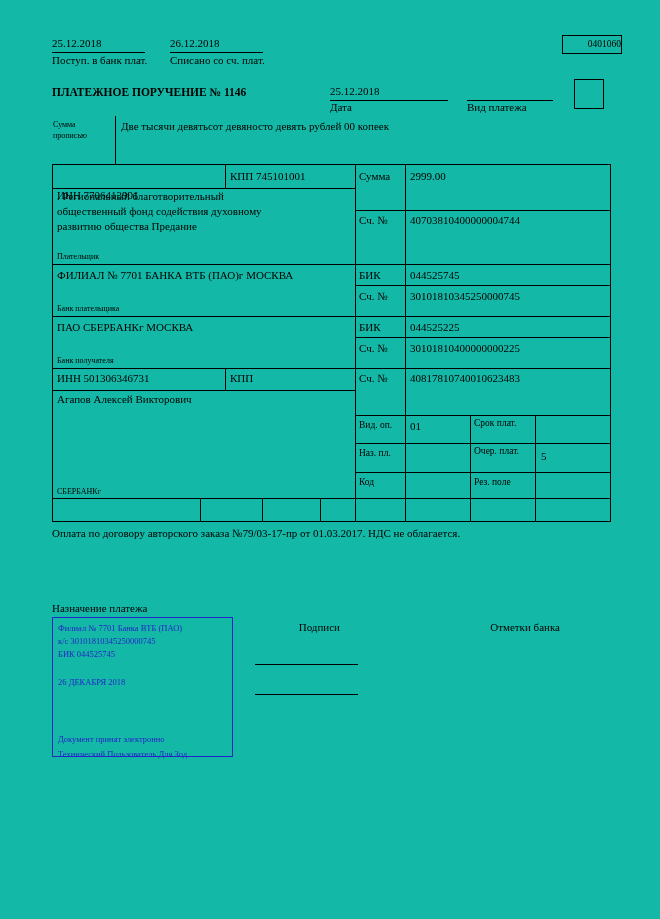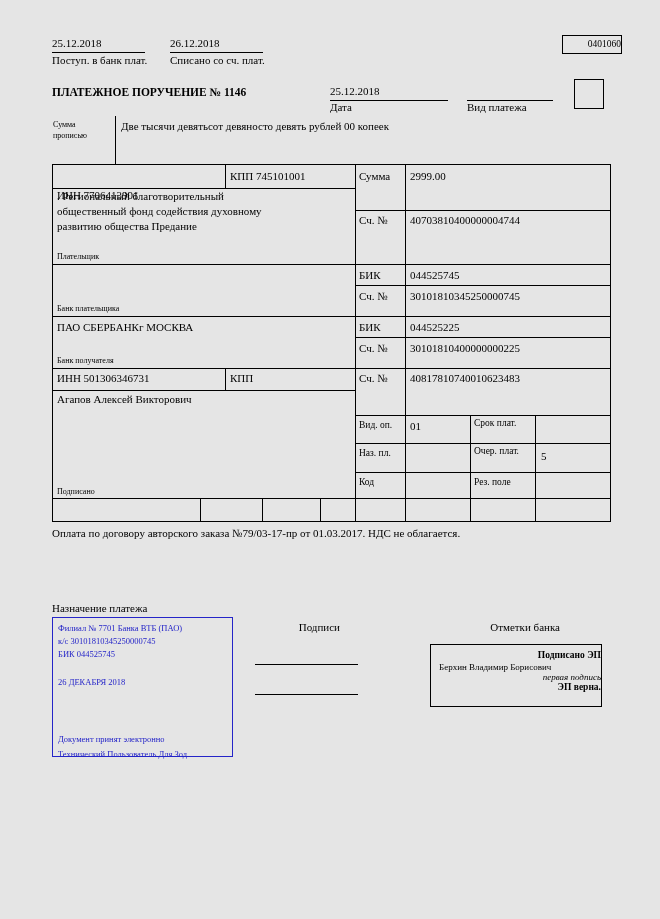--- a/index.html
+++ b/index.html
@@ -1,18 +1,18 @@
 <!DOCTYPE html>
 <html><head>
 <meta charset="utf-8">
 <style>
   * { margin:0; padding:0; box-sizing:border-box; }
   html,body { background:#fff; }
   .page {
-    position:relative; width:660px; height:919px; background:#e5e5e5;
+    position:relative; width:660px; height:919px; background:#14b8a6;
     font-family:"Liberation Serif", serif; color:#000; overflow:hidden;
   }
   .abs { position:absolute; }
   .hl { position:absolute; height:1px; background:#000; }
   .vl { position:absolute; width:1px; background:#000; }
   .box { position:absolute; border:1px solid #000; }
   .t { font-size:11px; line-height:13px; white-space:nowrap; }
   .tw { font-size:11px; line-height:15px; }
   .bold { font-weight:bold; }
   .small { font-size:11px; line-height:9px; white-space:nowrap; }
@@ -80,20 +80,21 @@
   <div class="abs t" style="left:57px;  top:170px;margin-top:19px;">ИНН 7706413901</div>
   <div class="abs t" style="left:230px; top:170px;">КПП 745101001</div>
   <div class="abs t" style="left:359px; top:170px;">Сумма</div>
   <div class="abs t" style="left:410px; top:170px;">2999.00</div>
 
   <div class="abs tw" style="left:57px; top:189px; width:235px;">. Региональный благотворительный общественный фонд содействия духовному развитию общества Предание</div>
   <div class="abs t" style="left:359px; top:214px;">Сч. №</div>
   <div class="abs t" style="left:410px; top:214px;">40703810400000004744</div>
   <div class="abs sec" style="left:57px; top:252px;">Плательщик</div>
 
+  <div class="abs t" style="left:57px;  top:269px;">ФИЛИАЛ № 7701 БАНКА ВТБ (ПАО)г МОСКВА</div>
   <div class="abs t" style="left:359px; top:269px;">БИК</div>
   <div class="abs t" style="left:410px; top:269px;">044525745</div>
   <div class="abs t" style="left:359px; top:290px;">Сч. №</div>
   <div class="abs t" style="left:410px; top:290px;">30101810345250000745</div>
   <div class="abs sec" style="left:57px; top:304px;">Банк плательщика</div>
 
   <div class="abs t" style="left:57px;  top:321px;">ПАО СБЕРБАНКг МОСКВА</div>
   <div class="abs t" style="left:359px; top:321px;">БИК</div>
   <div class="abs t" style="left:410px; top:321px;">044525225</div>
   <div class="abs t" style="left:359px; top:342px;">Сч. №</div>
@@ -107,38 +108,32 @@
   <div class="abs t" style="left:57px;  top:393px;">Агапов Алексей Викторович</div>
 
   <div class="abs sub" style="left:359px; top:420px;">Вид. оп.</div>
   <div class="abs t" style="left:410px; top:420px;">01</div>
   <div class="abs sub" style="left:474px; top:418px; width:50px;">Срок плат.</div>
   <div class="abs sub" style="left:359px; top:448px;">Наз. пл.</div>
   <div class="abs sub" style="left:474px; top:446px; width:50px;">Очер. плат.</div>
   <div class="abs t" style="left:541px; top:450px;">5</div>
   <div class="abs sub" style="left:359px; top:477px;">Код</div>
   <div class="abs sub" style="left:474px; top:477px; width:60px;">Рез. поле</div>
-  <div class="abs sec" style="left:57px; top:487px;">Подписано</div>
+  <div class="abs sec" style="left:57px; top:487px;">СБЕРБАНКг</div>
 
   <div class="abs t" style="left:52px; top:527px; width:545px;">Оплата по договору авторского заказа №79/03-17-пр от 01.03.2017. НДС не облагается.</div>
   <div class="abs small" style="left:52px; top:604px;">Назначение платежа</div>
 
   <div class="box stamp-box" style="left:52px; top:617px; width:181px; height:140px;"></div>
   <div class="stamp-text" style="left:58px; top:622px;">Филиал № 7701 Банка ВТБ (ПАО)</div>
   <div class="stamp-text" style="left:58px; top:635px;">к/с 30101810345250000745</div>
   <div class="stamp-text" style="left:58px; top:648px;">БИК 044525745</div>
   <div class="stamp-text" style="left:58px; top:676px;">26 ДЕКАБРЯ 2018</div>
   <div class="stamp-text" style="left:58px; top:704px; width:142px;margin-top:44px;">Технический Пользователь Для Зод</div>
   <div class="stamp-text" style="left:58px; top:733px;">Документ принят электронно</div>
 
   <div class="abs t center" style="left:240px; top:621px; width:100px;">Подписи</div>
   <div class="abs t center" style="left:435px; top:621px; width:125px;">Отметки банка</div>
   <div class="hl" style="left:255px; top:664px; width:103px;"></div>
   <div class="hl" style="left:255px; top:694px; width:103px;"></div>
 
-  <div class="box" style="left:430px; top:644px; width:172px; height:63px;">
-    <div class="center bold" style="font-size:9.5px; margin-top:5px;">Подписано ЭП</div>
-    <div style="font-size:9px; margin:2px 0 0 8px;">Берхин Владимир Борисович</div>
-    <div class="center" style="font-size:9px; font-style:italic;">первая подпись</div>
-    <div class="center bold" style="font-size:9.5px; padding-left:45px;">ЭП верна.</div>
-  </div>
 
 </div>
 
 </body></html>

